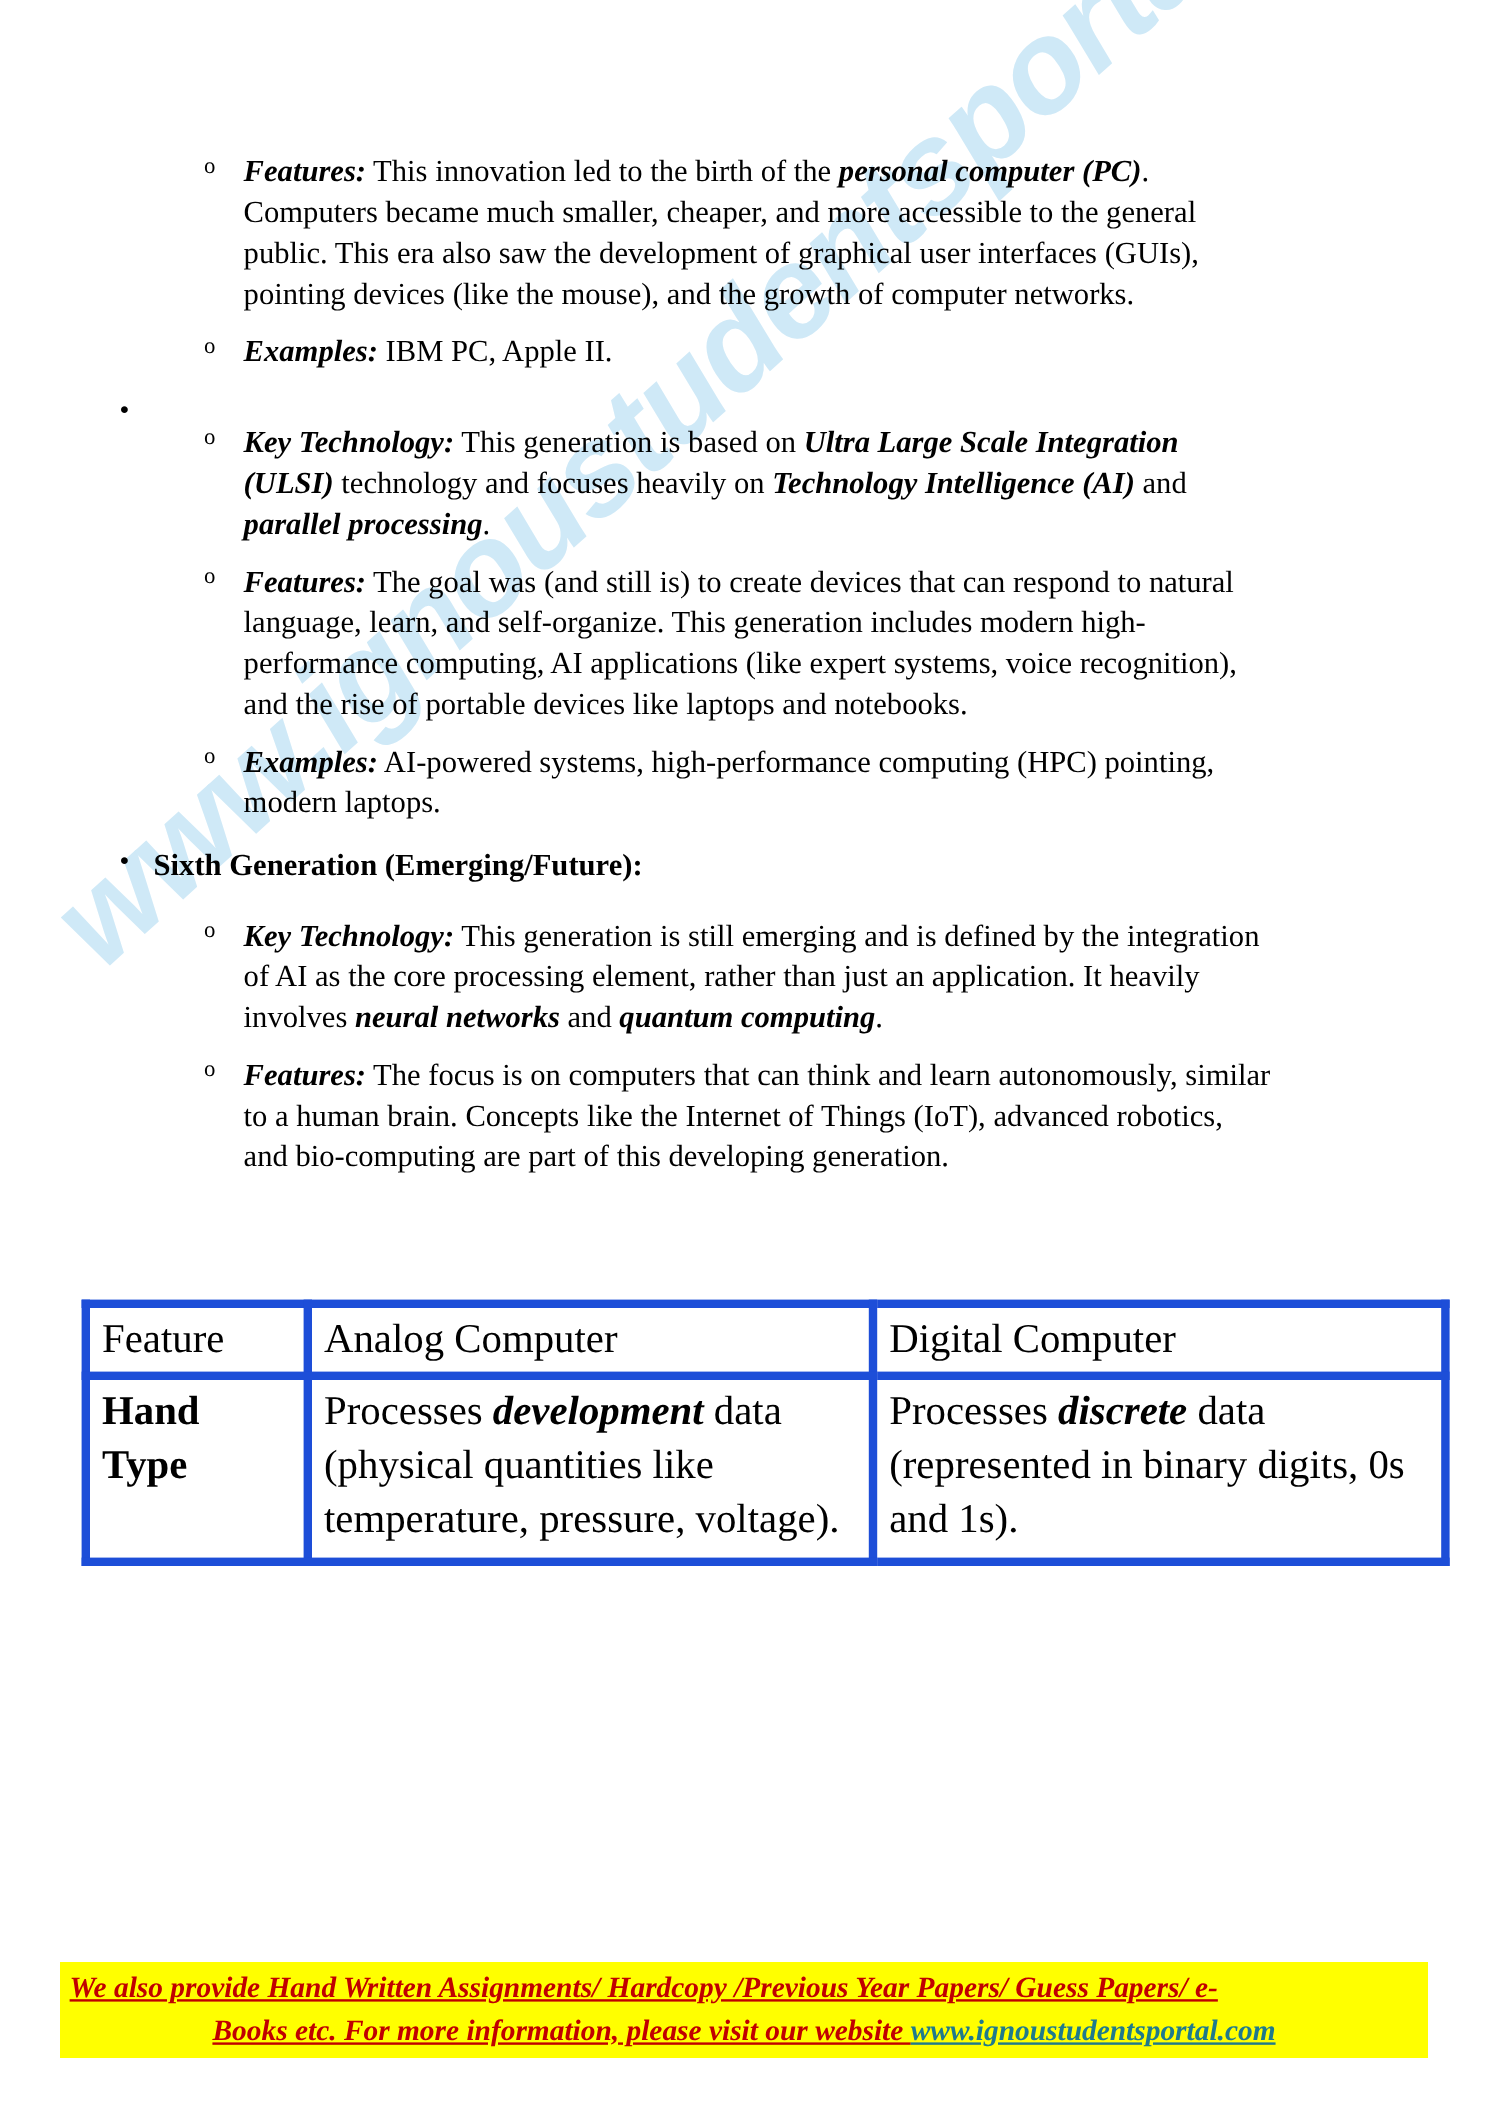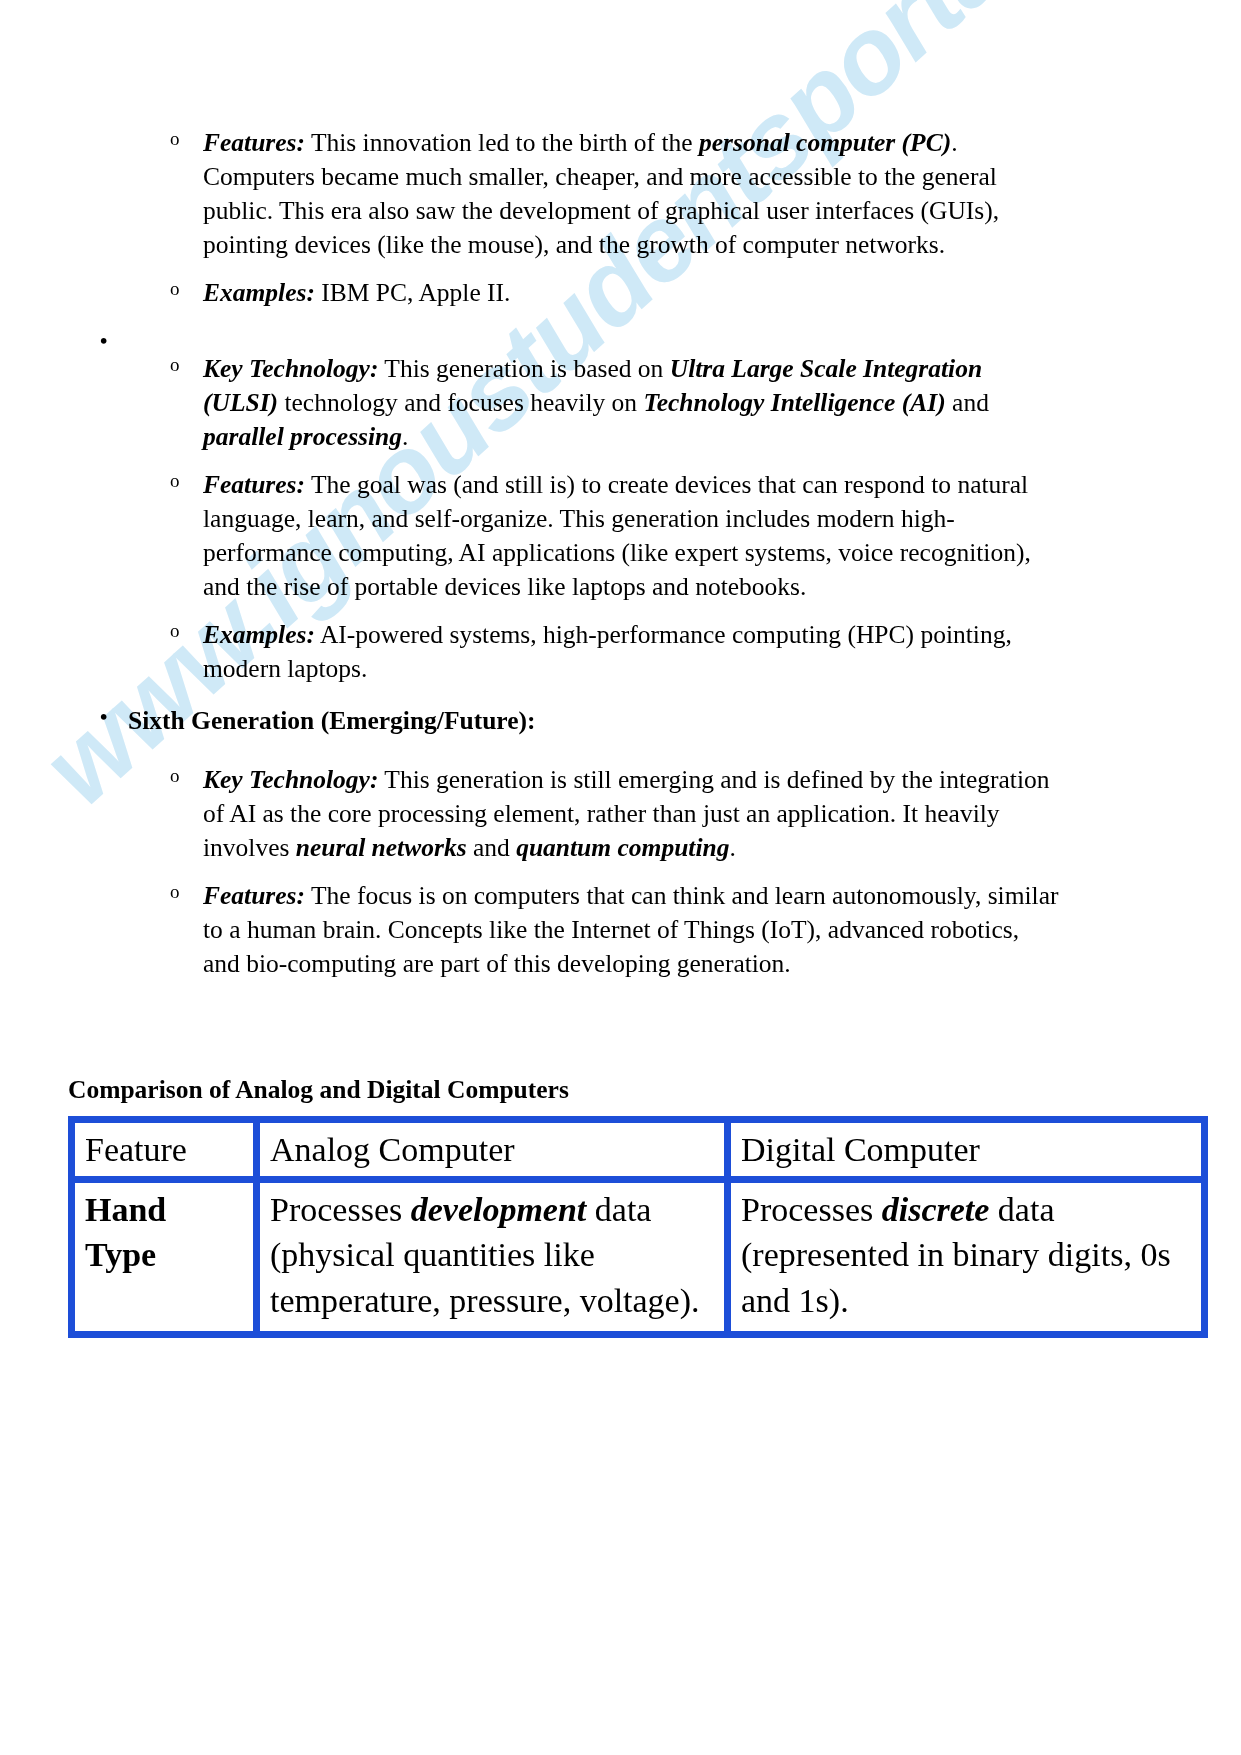--- a/index.html
+++ b/index.html
@@ -225,21 +225,20 @@
 
     <div class="lvl2">
       <span class="marker">o</span>
       <b>Features:</b><span> The focus is on computers that can think and learn autonomously, similar to a human brain. Concepts like the Internet of Things (IoT), advanced robotics, and bio-computing are part of this developing generation.</span>
     </div>
 
     <div class="sp-34"></div>
     <div class="sp-34"></div>
     <div class="sp-24"></div>
 
-    <div class="section-heading">Comparison of Analog and Digital Computers</div>
 
     <div class="sp-10"></div>
 
     <div class="cmp-table-wrap">
       <table class="cmp">
         <tbody>
             <tr class="hdr">
           <td class="c0">Feature</td>
           <td class="c1">Analog Computer</td>
           <td class="c2">Digital Computer</td>
@@ -248,14 +247,22 @@
           <td class="c0 bold-cell">Hand Type</td>
           <td class="c1"><span>Processes </span><b>development</b><span> data (physical quantities like temperature, pressure, voltage).</span></td>
           <td class="c2"><span>Processes </span><b>discrete</b><span> data (represented in binary digits, 0s and 1s).</span></td>
         </tr>
       </tbody>
         </table>
     </div>
 
   </div>
 
+  <div class="footer">
+    <div class="line l1">
+      <span class="u">We also provide Hand Written Assignments/ Hardcopy /Previous Year Papers/ Guess Papers/ e-</span>
+    </div>
+    <div class="line l2">
+      <span class="u">Books etc. For more information, please visit our website </span><a class="site" href="#">www.ignoustudentsportal.com</a>
+    </div>
+  </div>
 
 </div>
 
 </body></html>

